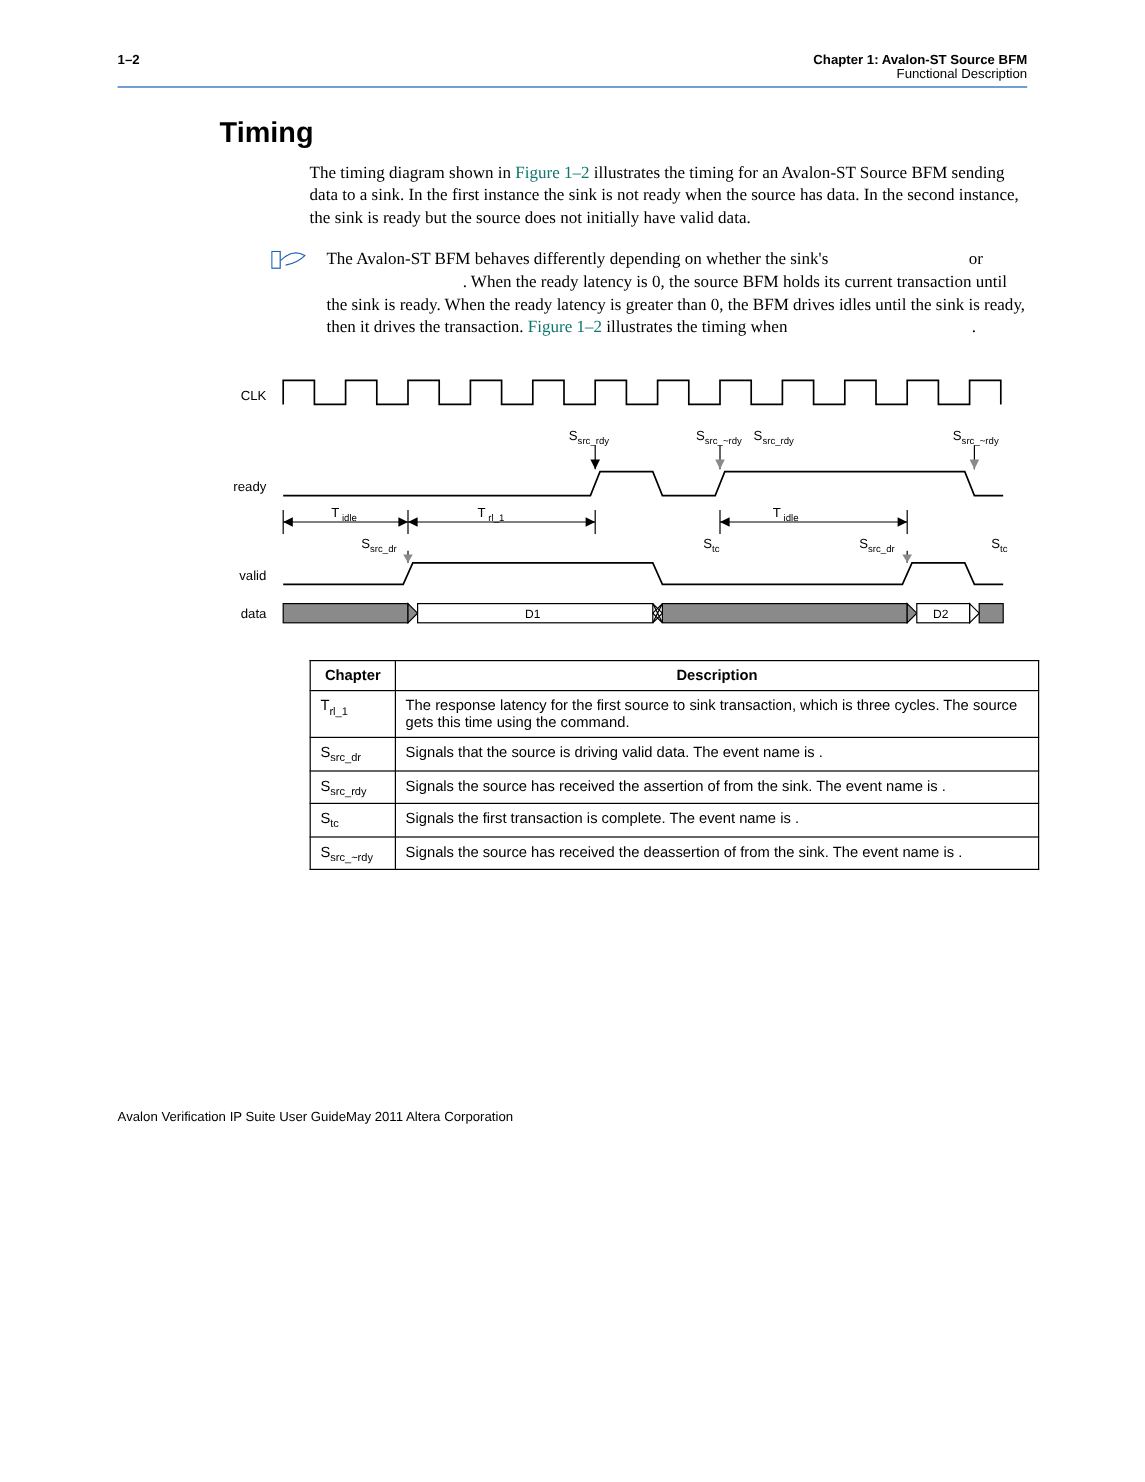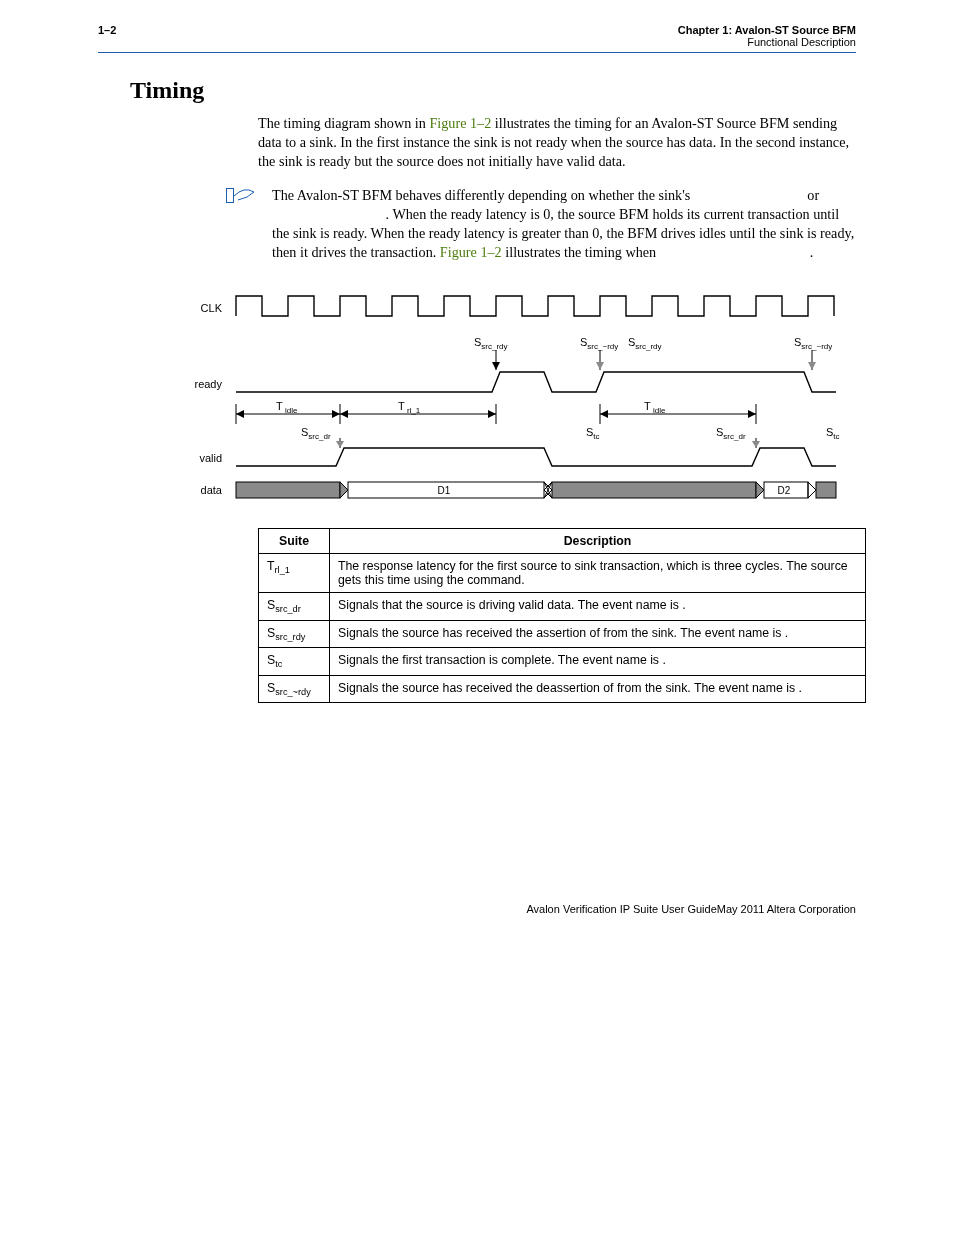--- a/index.html
+++ b/index.html
@@ -3,38 +3,38 @@
 <meta charset="utf-8">
 <style>
   body {
     margin: 0;
     padding: 0;
     font-family: Arial, Helvetica, sans-serif;
     background: #fff;
     width: 954px;
   }
   .page {
-    padding: 24px 98px 36px 98px;
+    padding: 44px 98px 36px 98px;
   }
   .header {
     display: flex;
     justify-content: space-between;
     font-size: 11px;
     border-bottom: 1.5px solid #1a5fb4;
     padding-bottom: 4px;
     margin-bottom: 24px;
   }
   .header-left { font-weight: bold; }
   .header-right { text-align: right; }
   .header-right .chapter { font-weight: bold; }
   .section-title {
-    font-family: Liberation Serif, serif;
+    font-family: Liberation Sans, sans-serif;
     font-weight: bold;
     font-size: 24px;
-    margin-left: 32px;
+    margin-left: 85px;
     margin-bottom: 10px;
   }
   .body-text {
     font-family: "Palatino Linotype", Palatino, Georgia, serif;
     font-size: 14.2px;
     line-height: 1.35;
     margin-left: 160px;
     margin-right: 0;
     margin-bottom: 14px;
   }
@@ -50,21 +50,21 @@
     padding-right: 14px;
     padding-top: 2px;
   }
   .note-icon svg { display: block; }
   .note-text {
     font-family: "Palatino Linotype", Palatino, Georgia, serif;
     font-size: 14.2px;
     line-height: 1.35;
     flex: 1;
   }
-  .link-green { color: #4d7c0f; }
+  .link-green { color: #0f766e; }
   .figure-caption {
     font-weight: bold;
     font-size: 12px;
     margin-top: 18px;
     margin-bottom: 8px;
   }
   .diagram-wrap {
     margin-left: 78px;
     margin-bottom: 18px;
   }
@@ -98,21 +98,21 @@
     text-align: center;
   }
   table.anno td.sym {
     font-family: Arial, Helvetica, sans-serif;
     white-space: nowrap;
     width: 54px;
   }
   .sub { font-size: 0.75em; vertical-align: sub; }
   .footer {
     display: flex;
-    justify-content: flex-end;
+    justify-content: flex-start;
     font-size: 11px;
     margin-top: 200px;
   }
 </style>
 </head>
 <body>
 
 <div class="page">
   <div class="header">
     <div class="header-left">1–2</div>
@@ -220,21 +220,21 @@
         <rect x="640" y="206" width="20" height="16" fill="#8a8a8a" stroke="#000"></rect>
       </g>
     </svg>
   </div>
 
 
 
   <table class="anno">
     <thead>
       <tr>
-        <th>Suite</th>
+        <th>Chapter</th>
         <th>Description</th>
       </tr>
     </thead>
     <tbody id="anno-body">
         <tr>
           <td class="sym">T<span class="sub">rl_1</span></td>
           <td>The response latency for the first source to sink transaction, which is three cycles. The source gets this time using the                                        command.</td>
         </tr>
         <tr>
           <td class="sym">S<span class="sub">src_dr</span></td>

